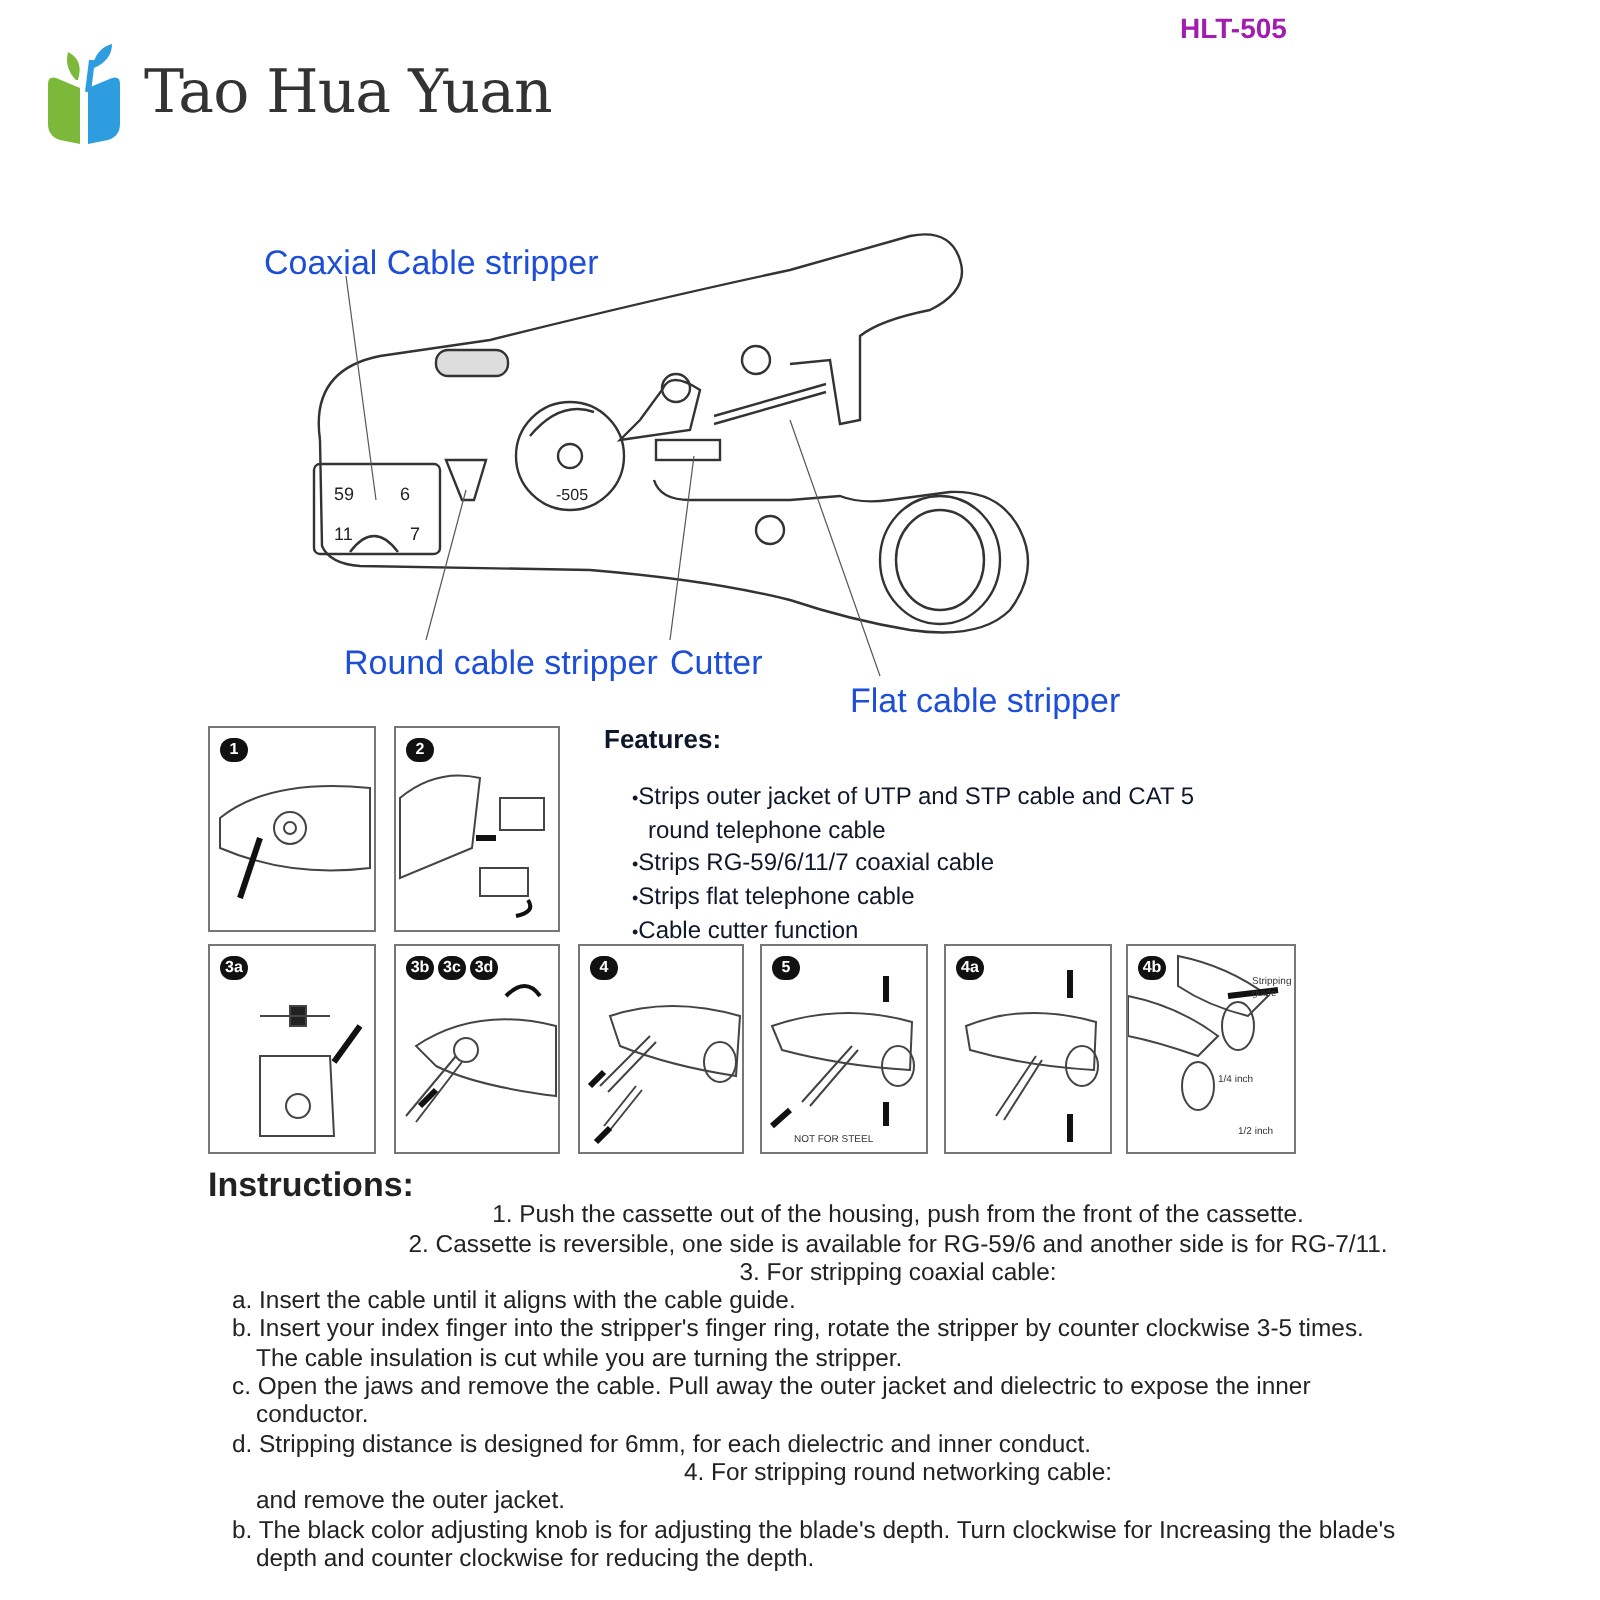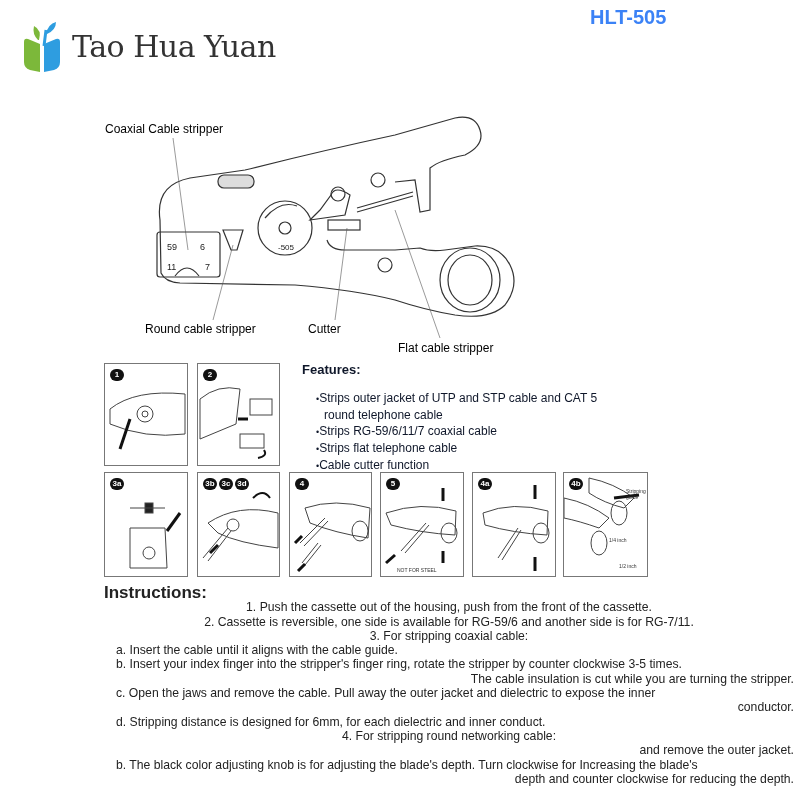--- a/index.html
+++ b/index.html
@@ -1,34 +1,34 @@
 <!DOCTYPE html>
 <html><head>
 <meta charset="utf-8">
 <style>
   html, body { margin:0; padding:0; }
   body { width:800px; height:800px; background:#ffffff; position:relative; overflow:hidden; font-family:"Liberation Sans", sans-serif; color:#1a1a1a; }
   .abs { position:absolute; }
   .brand { left:22px; top:18px; height:56px; display:flex; align-items:center; }
   .brand-text { font-family:"DejaVu Serif", serif; font-size:30px; color:#333; margin-left:10px; letter-spacing:-0.5px; }
-  .model { left:590px; top:6px; font-size:20px; font-weight:bold; color:#3b82f6; }
-  .callout { font-size:12px; color:#000000; white-space:nowrap; }
+  .model { left:590px; top:6px; font-size:14px; font-weight:bold; color:#a21caf; }
+  .callout { font-size:17px; color:#1d4ed8; white-space:nowrap;margin-left:27px; }
   .panel { border:1px solid #777; background:#fff; box-sizing:border-box; }
   .badge { position:absolute; left:5px; top:5px; display:flex; gap:2px; }
   .badge span { display:inline-block; min-width:12px; height:12px; border-radius:6px; background:#111; color:#fff; font-size:8px; font-weight:bold; text-align:center; line-height:12px; padding:0 1px; }
   .features { left:302px; top:362px; width:330px; font-size:12px; line-height:16px; color:#0f172a; }
   .features h3 { margin:0 0 1px 0; font-size:13px; font-weight:bold; }
   .features ul { list-style:none; padding:0; margin:12px; }
   .features li { padding-left:10px; text-indent:-8px; }
   .features li::before { content:"\2022 "; font-size:9px; }
   .instr { left:104px; top:586px; width:690px; font-size:12.2px; line-height:14.3px; color:#222; }
   .instr h3 { margin:0; font-size:17px; font-weight:bold; }
   .instr .item { margin:0;text-align:center; }
   .instr .sub { padding-left:12px; }
-  .instr .cont { padding-left:24px;text-align:right; }
+  .instr .cont { padding-left:24px; }
   svg { display:block; }
 </style>
 </head>
 <body>
 
 <div class="abs brand">
   <svg width="40" height="52" viewBox="0 0 40 52">
     <path d="M2 22 Q2 18 6 19 L18 24 L18 52 L8 50 Q2 48 2 42 Z" fill="#7cb83a"></path>
     <path d="M22 24 L34 19 Q38 18 38 22 L38 42 Q38 48 32 50 L22 52 Z" fill="#2e9de0"></path>
     <path d="M16 20 Q10 14 12 6 Q20 10 17 20 Z" fill="#7cb83a"></path>

